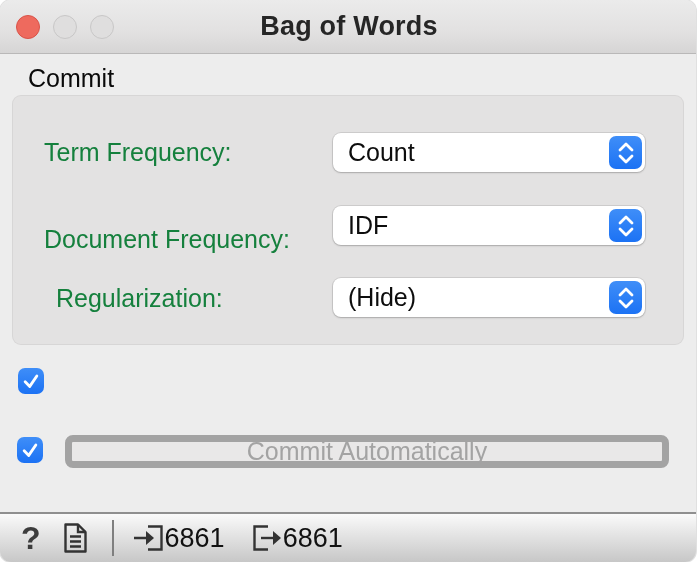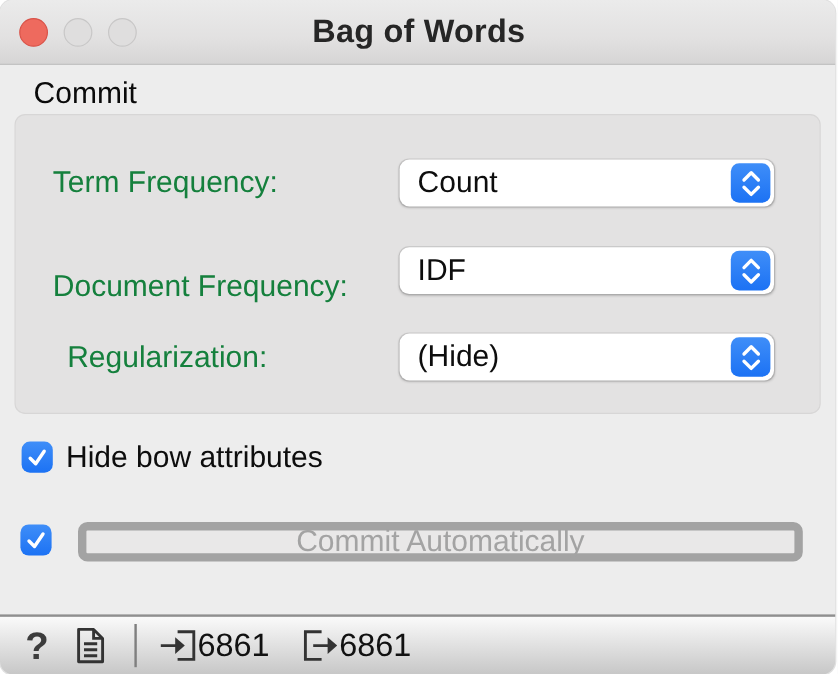--- a/index.html
+++ b/index.html
@@ -133,21 +133,20 @@
     </span>
   </div>
 
   <div class="checkbox cb-hide">
     <span style="display:flex;">
       <svg width="20" height="20" viewBox="0 0 24 24">
           <path d="M5 13 L10.5 18.5 L19 6" stroke="#fff" stroke-width="3.4" fill="none" stroke-linecap="round" stroke-linejoin="round"></path>
         </svg>
     </span>
   </div>
-  <div class="cb-label">Hide bow attributes</div>
 
   <div class="checkbox cb-commit">
     <span style="display:flex;">
       <svg width="20" height="20" viewBox="0 0 24 24">
           <path d="M5 13 L10.5 18.5 L19 6" stroke="#fff" stroke-width="3.4" fill="none" stroke-linecap="round" stroke-linejoin="round"></path>
         </svg>
     </span>
   </div>
   <div class="commit-btn">Commit Automatically</div>
 

